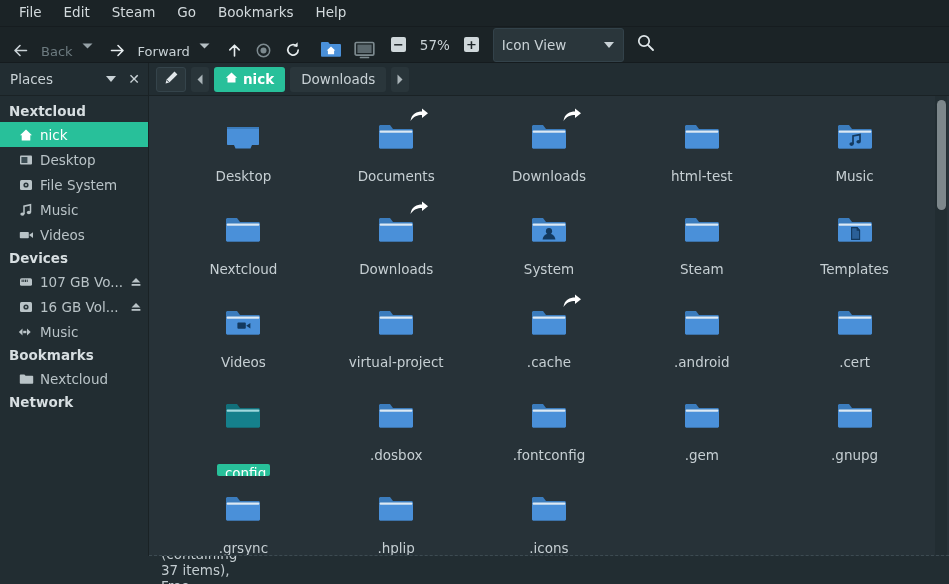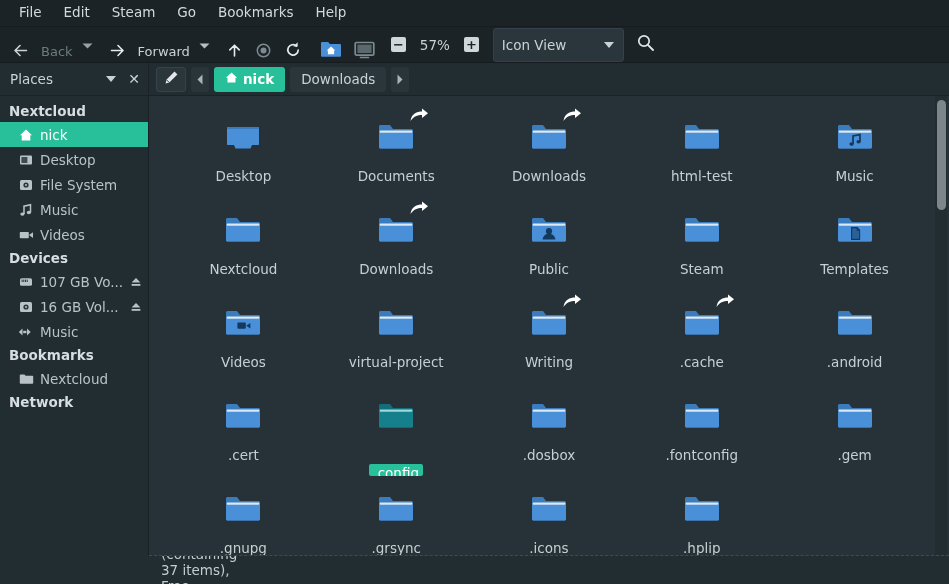--- a/index.html
+++ b/index.html
@@ -601,21 +601,21 @@
           <div class="cell">
             <div class="ico-wrap">
               <svg width="48" height="48" viewBox="0 0 48 48">
                 <path d="M7 13.5 C7 12.6 7.7 12 8.6 12 H18 L21 16 H39.4 C40.3 16 41 16.6 41 17.5 V34 C41 34.9 40.3 35.5 39.4 35.5 H8.6 C7.7 35.5 7 34.9 7 34 Z" fill="#3b7cbd"></path>
                 <path d="M7 19.5 H41 V34 C41 34.9 40.3 35.5 39.4 35.5 H8.6 C7.7 35.5 7 34.9 7 34 Z" fill="#4a90d9"></path>
                 <rect x="7.6" y="17.6" width="32.8" height="2.1" rx="0.8" fill="#dce9f5"></rect>
                 <circle cx="24" cy="25.2" r="3.1" fill="#13395e"></circle>
                 <path d="M17.6 33.5 C18.3 29.5 20.8 27.8 24 27.8 C27.2 27.8 29.7 29.5 30.4 33.5 Z" fill="#13395e"></path>
               </svg>
             </div>
-            <div class="label">Public</div>
+            <div class="label">System</div>
           </div>
 
           <div class="cell">
             <div class="ico-wrap">
               <svg width="48" height="48" viewBox="0 0 48 48">
                 <path d="M7 13.5 C7 12.6 7.7 12 8.6 12 H18 L21 16 H39.4 C40.3 16 41 16.6 41 17.5 V34 C41 34.9 40.3 35.5 39.4 35.5 H8.6 C7.7 35.5 7 34.9 7 34 Z" fill="#3b7cbd"></path>
                 <path d="M7 19.5 H41 V34 C41 34.9 40.3 35.5 39.4 35.5 H8.6 C7.7 35.5 7 34.9 7 34 Z" fill="#4a90d9"></path>
                 <rect x="7.6" y="17.6" width="32.8" height="2.1" rx="0.8" fill="#dce9f5"></rect>
               </svg>
             </div>
@@ -651,51 +651,36 @@
           <div class="cell">
             <div class="ico-wrap">
               <svg width="48" height="48" viewBox="0 0 48 48">
                 <path d="M7 13.5 C7 12.6 7.7 12 8.6 12 H18 L21 16 H39.4 C40.3 16 41 16.6 41 17.5 V34 C41 34.9 40.3 35.5 39.4 35.5 H8.6 C7.7 35.5 7 34.9 7 34 Z" fill="#3b7cbd"></path>
                 <path d="M7 19.5 H41 V34 C41 34.9 40.3 35.5 39.4 35.5 H8.6 C7.7 35.5 7 34.9 7 34 Z" fill="#4a90d9"></path>
                 <rect x="7.6" y="17.6" width="32.8" height="2.1" rx="0.8" fill="#dce9f5"></rect>
               </svg>
             </div>
             <div class="label">virtual-project</div>
           </div>
+
+
 
           <div class="cell">
             <div class="ico-wrap">
               <svg width="48" height="48" viewBox="0 0 48 48">
                 <path d="M7 13.5 C7 12.6 7.7 12 8.6 12 H18 L21 16 H39.4 C40.3 16 41 16.6 41 17.5 V34 C41 34.9 40.3 35.5 39.4 35.5 H8.6 C7.7 35.5 7 34.9 7 34 Z" fill="#3b7cbd"></path>
                 <path d="M7 19.5 H41 V34 C41 34.9 40.3 35.5 39.4 35.5 H8.6 C7.7 35.5 7 34.9 7 34 Z" fill="#4a90d9"></path>
                 <rect x="7.6" y="17.6" width="32.8" height="2.1" rx="0.8" fill="#dce9f5"></rect>
               </svg>
               <span class="sym-emblem">
                 <svg width="20" height="18" viewBox="0 0 20 18">
                     <path d="M1.5 14 C2.5 6.5 8 4.5 13 4.5 V1.5 L19 6.3 L13 11 V8 C8.5 8 4.5 9.5 1.5 14 Z" fill="#ffffff"></path>
                   </svg>
               </span>
             </div>
-            <div class="label">Writing</div>
-          </div>
-
-
-          <div class="cell">
-            <div class="ico-wrap">
-              <svg width="48" height="48" viewBox="0 0 48 48">
-                <path d="M7 13.5 C7 12.6 7.7 12 8.6 12 H18 L21 16 H39.4 C40.3 16 41 16.6 41 17.5 V34 C41 34.9 40.3 35.5 39.4 35.5 H8.6 C7.7 35.5 7 34.9 7 34 Z" fill="#3b7cbd"></path>
-                <path d="M7 19.5 H41 V34 C41 34.9 40.3 35.5 39.4 35.5 H8.6 C7.7 35.5 7 34.9 7 34 Z" fill="#4a90d9"></path>
-                <rect x="7.6" y="17.6" width="32.8" height="2.1" rx="0.8" fill="#dce9f5"></rect>
-              </svg>
-              <span class="sym-emblem">
-                <svg width="20" height="18" viewBox="0 0 20 18">
-                    <path d="M1.5 14 C2.5 6.5 8 4.5 13 4.5 V1.5 L19 6.3 L13 11 V8 C8.5 8 4.5 9.5 1.5 14 Z" fill="#ffffff"></path>
-                  </svg>
-              </span>
-            </div>
             <div class="label">.cache</div>
           </div>
 
           <div class="cell">
             <div class="ico-wrap">
               <svg width="48" height="48" viewBox="0 0 48 48">
                 <path d="M7 13.5 C7 12.6 7.7 12 8.6 12 H18 L21 16 H39.4 C40.3 16 41 16.6 41 17.5 V34 C41 34.9 40.3 35.5 39.4 35.5 H8.6 C7.7 35.5 7 34.9 7 34 Z" fill="#3b7cbd"></path>
                 <path d="M7 19.5 H41 V34 C41 34.9 40.3 35.5 39.4 35.5 H8.6 C7.7 35.5 7 34.9 7 34 Z" fill="#4a90d9"></path>
                 <rect x="7.6" y="17.6" width="32.8" height="2.1" rx="0.8" fill="#dce9f5"></rect>
               </svg>
@@ -781,32 +766,32 @@
           </div>
 
           <div class="cell">
             <div class="ico-wrap">
               <svg width="48" height="48" viewBox="0 0 48 48">
                 <path d="M7 13.5 C7 12.6 7.7 12 8.6 12 H18 L21 16 H39.4 C40.3 16 41 16.6 41 17.5 V34 C41 34.9 40.3 35.5 39.4 35.5 H8.6 C7.7 35.5 7 34.9 7 34 Z" fill="#3b7cbd"></path>
                 <path d="M7 19.5 H41 V34 C41 34.9 40.3 35.5 39.4 35.5 H8.6 C7.7 35.5 7 34.9 7 34 Z" fill="#4a90d9"></path>
                 <rect x="7.6" y="17.6" width="32.8" height="2.1" rx="0.8" fill="#dce9f5"></rect>
               </svg>
             </div>
+            <div class="label">.hplip</div>
+          </div>
+
+          <div class="cell">
+            <div class="ico-wrap">
+              <svg width="48" height="48" viewBox="0 0 48 48">
+                <path d="M7 13.5 C7 12.6 7.7 12 8.6 12 H18 L21 16 H39.4 C40.3 16 41 16.6 41 17.5 V34 C41 34.9 40.3 35.5 39.4 35.5 H8.6 C7.7 35.5 7 34.9 7 34 Z" fill="#3b7cbd"></path>
+                <path d="M7 19.5 H41 V34 C41 34.9 40.3 35.5 39.4 35.5 H8.6 C7.7 35.5 7 34.9 7 34 Z" fill="#4a90d9"></path>
+                <rect x="7.6" y="17.6" width="32.8" height="2.1" rx="0.8" fill="#dce9f5"></rect>
+              </svg>
+            </div>
             <div class="label">.icons</div>
-          </div>
-
-          <div class="cell">
-            <div class="ico-wrap">
-              <svg width="48" height="48" viewBox="0 0 48 48">
-                <path d="M7 13.5 C7 12.6 7.7 12 8.6 12 H18 L21 16 H39.4 C40.3 16 41 16.6 41 17.5 V34 C41 34.9 40.3 35.5 39.4 35.5 H8.6 C7.7 35.5 7 34.9 7 34 Z" fill="#3b7cbd"></path>
-                <path d="M7 19.5 H41 V34 C41 34.9 40.3 35.5 39.4 35.5 H8.6 C7.7 35.5 7 34.9 7 34 Z" fill="#4a90d9"></path>
-                <rect x="7.6" y="17.6" width="32.8" height="2.1" rx="0.8" fill="#dce9f5"></rect>
-              </svg>
-            </div>
-            <div class="label">.hplip</div>
           </div>
 
         </div>
 
         <div class="vscroll">
           <div class="vthumb"></div>
         </div>
       </div>
 
     </div>

